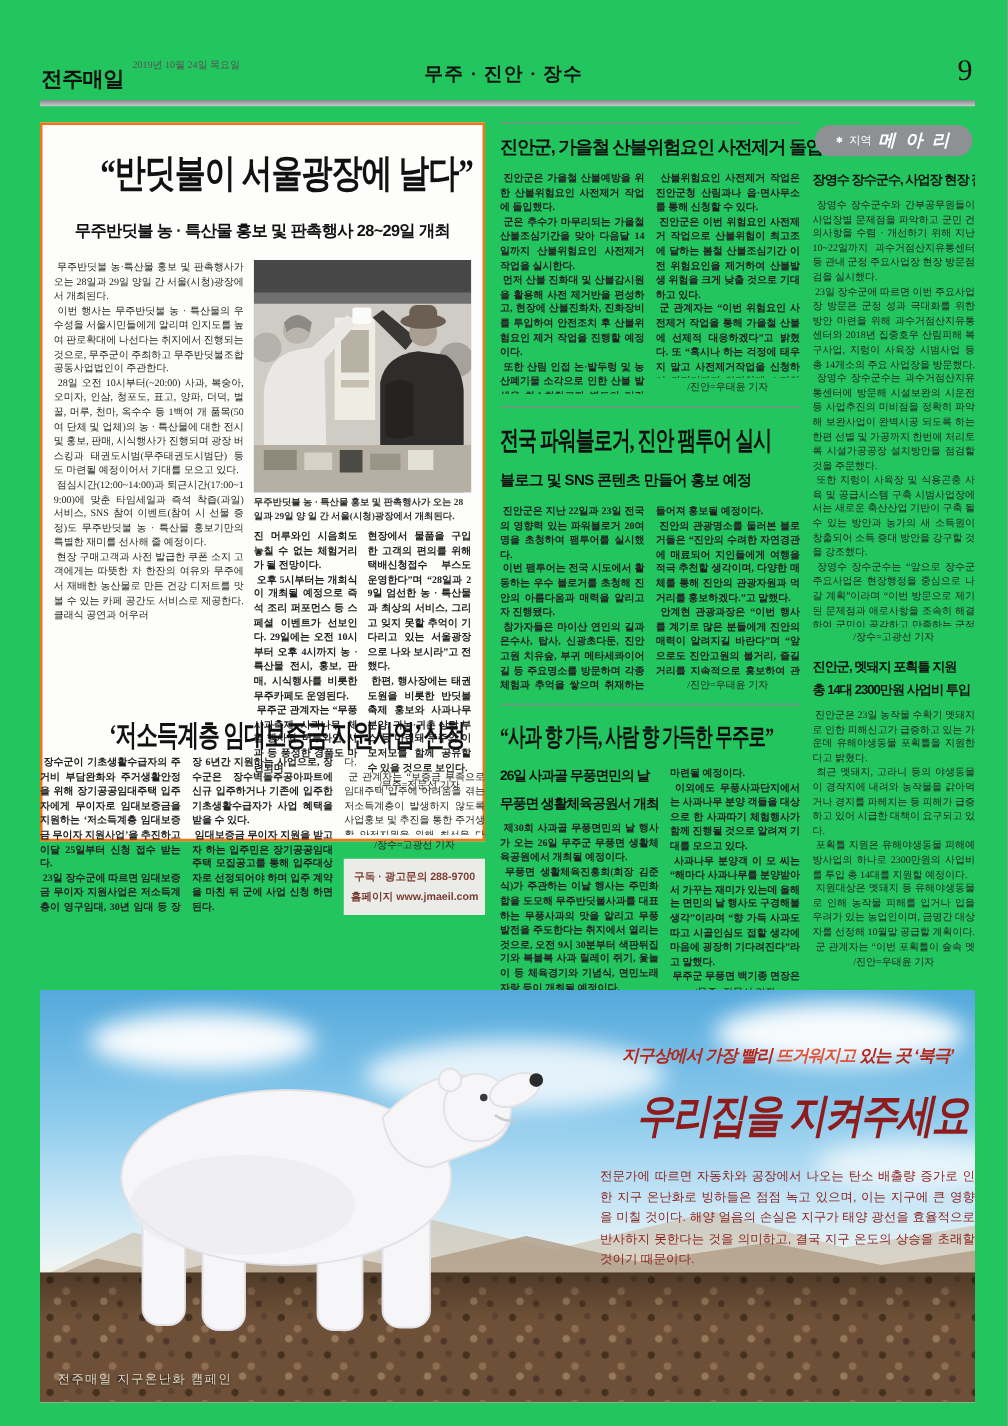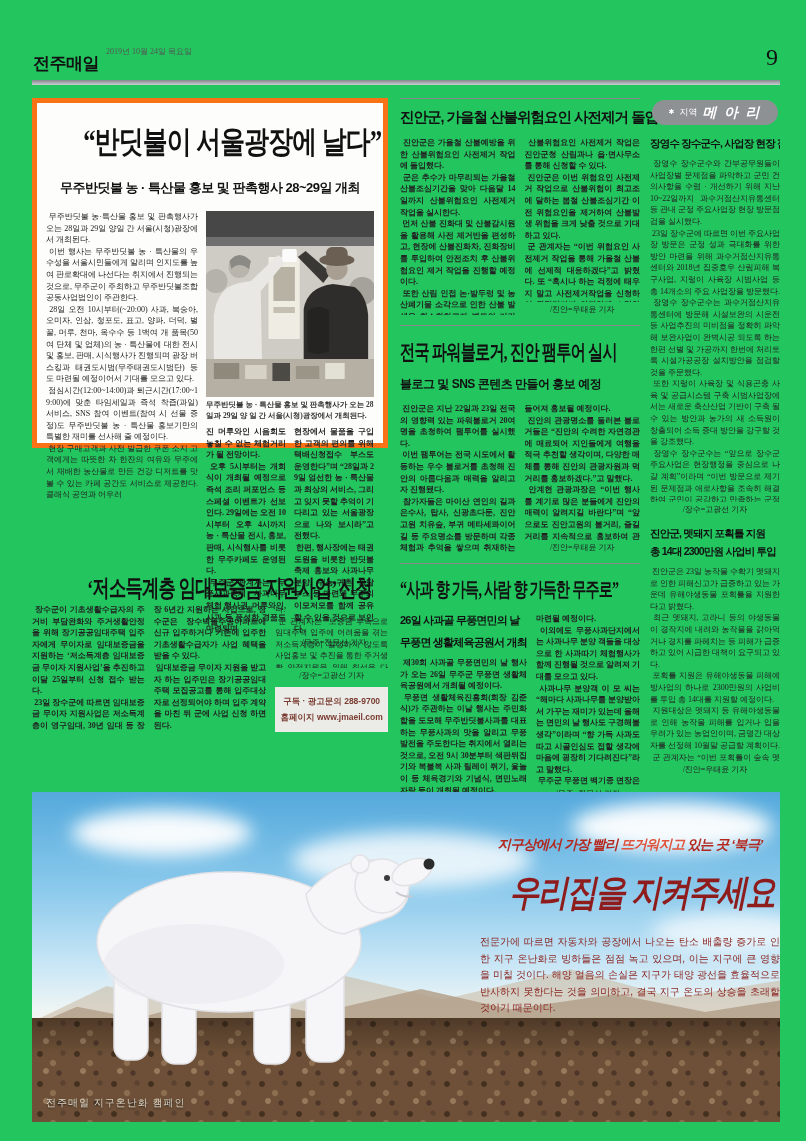--- a/index.html
+++ b/index.html
@@ -13,21 +13,21 @@
   .hdr-rule{position:absolute;left:32px;right:26px;top:80px;height:5px;
             background:linear-gradient(180deg,#84898d,#c9cccf);}
   
   .small{font-size:8px;line-height:1.45;text-align:justify;word-break:break-all;white-space:pre-line;color:#222;}
   .byline{font-size:8px;text-align:center;margin-top:2px;color:#222;}
   .cols{display:flex;gap:9px;}
   .col{flex:1;display:flex;flex-direction:column;}
   .coltext{flex:1;overflow:hidden;font-weight:bold;}
   .condense{display:inline-block;white-space:nowrap;}
   
-  .main-box{position:absolute;left:32px;top:98px;width:356px;height:350px;border:5px solid #f97316;
+  .main-box{position:absolute;left:32px;top:98px;width:356px;height:575px;border:2px solid #f97316;
             background:#fdfdfb;box-sizing:border-box;padding:10px 9px;}
   .mh-wrap{text-align:center;margin-top:8px;}
   .mh{font-size:31px;font-weight:600;letter-spacing:-1px;transform:scaleX(.8);transform-origin:center;}
   .msub{text-align:center;font-size:13px;font-weight:700;margin-top:16px;letter-spacing:-.5px;
         font-family:"Liberation Sans",sans-serif;}
   .mbody{display:flex;gap:8px;margin-top:14px;}
   .mcol1{width:152px;flex:none;height:338px;overflow:hidden;}
   .mright{flex:1;display:flex;flex-direction:column;}
   .photo{width:100%;height:186px;background:#ccc;overflow:hidden;}
   .pcaption{font-size:7.5px;line-height:1.4;color:#333;margin-top:3px;height:22px;overflow:hidden;
@@ -105,20 +105,21 @@
   .ad-cap{position:absolute;left:14px;bottom:12px;font-size:10px;color:#ded8ca;letter-spacing:1px;
           font-family:"Liberation Sans",sans-serif;text-shadow:0 1px 2px rgba(0,0,0,.6);}
 </style>
 </head>
 <body>
 
 <div class="page">
 
   <div class="hdr-masthead">전주매일</div>
   <div class="hdr-date">2019년 10월 24일 목요일</div>
+  <div class="hdr-section">무주 · 진안 · 장수</div>
   <div class="hdr-page">9</div>
   <div class="hdr-rule"></div>
 
   <div class="main-box">
     <div class="mh-wrap"><span class="mh condense">“반딧불이 서울광장에 날다”</span></div>
     <div class="msub">무주반딧불 농 · 특산물 홍보 및 판촉행사 28~29일 개최</div>
     <div class="mbody">
       <div class="small mcol1">&nbsp;무주반딧불 농·특산물 홍보 및 판촉행사가 오는 28일과 29일 양일 간 서울(시청)광장에서 개최된다.
 &nbsp;이번 행사는 무주반딧불 농 · 특산물의 우수성을 서울시민들에게 알리며 인지도를 높여 판로확대에 나선다는 취지에서 진행되는 것으로, 무주군이 주최하고 무주반딧불조합공동사업법인이 주관한다.
 &nbsp;28일 오전 10시부터(~20:00) 사과, 복숭아, 오미자, 인삼, 청포도, 표고, 양파, 더덕, 벌꿀, 머루, 천마, 옥수수 등 1백여 개 품목(50여 단체 및 업체)의 농 · 특산물에 대한 전시 및 홍보, 판매, 시식행사가 진행되며 광장 버스킹과 태권도시범(무주태권도시범단) 등도 마련될 예정이어서 기대를 모으고 있다.

